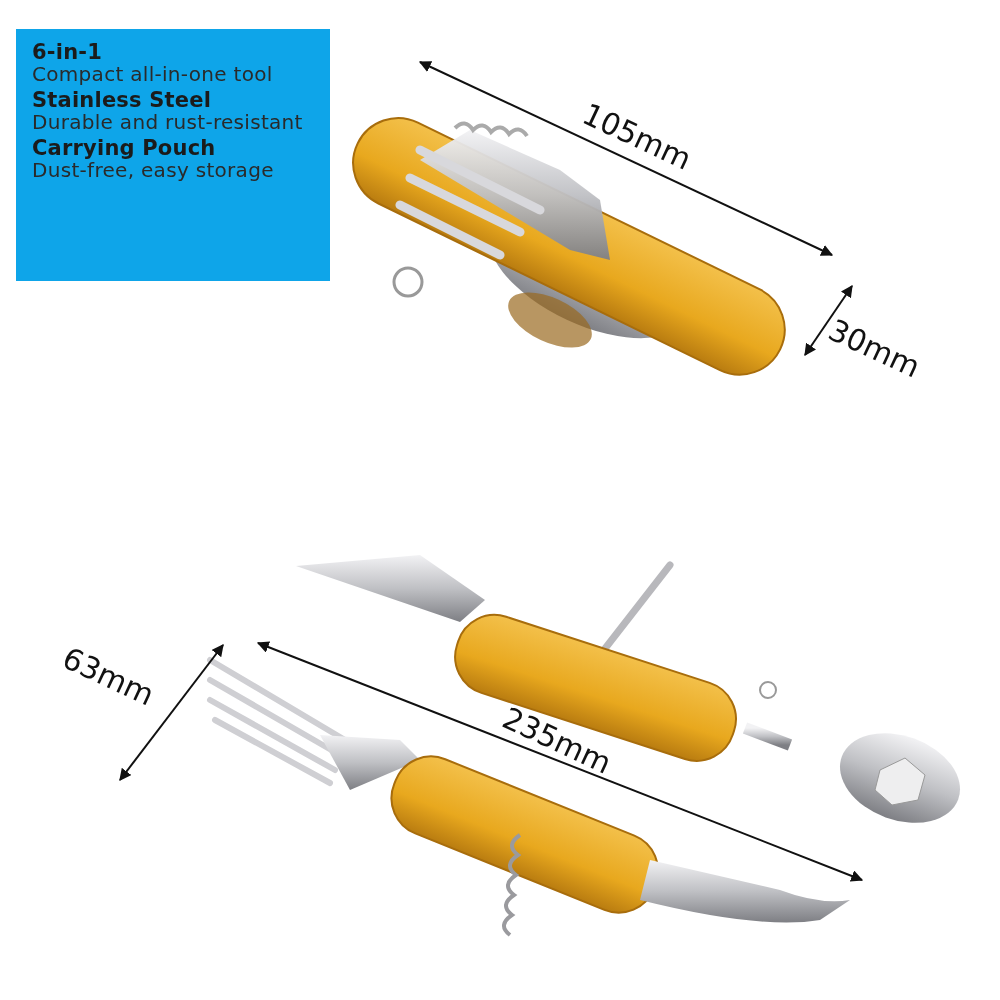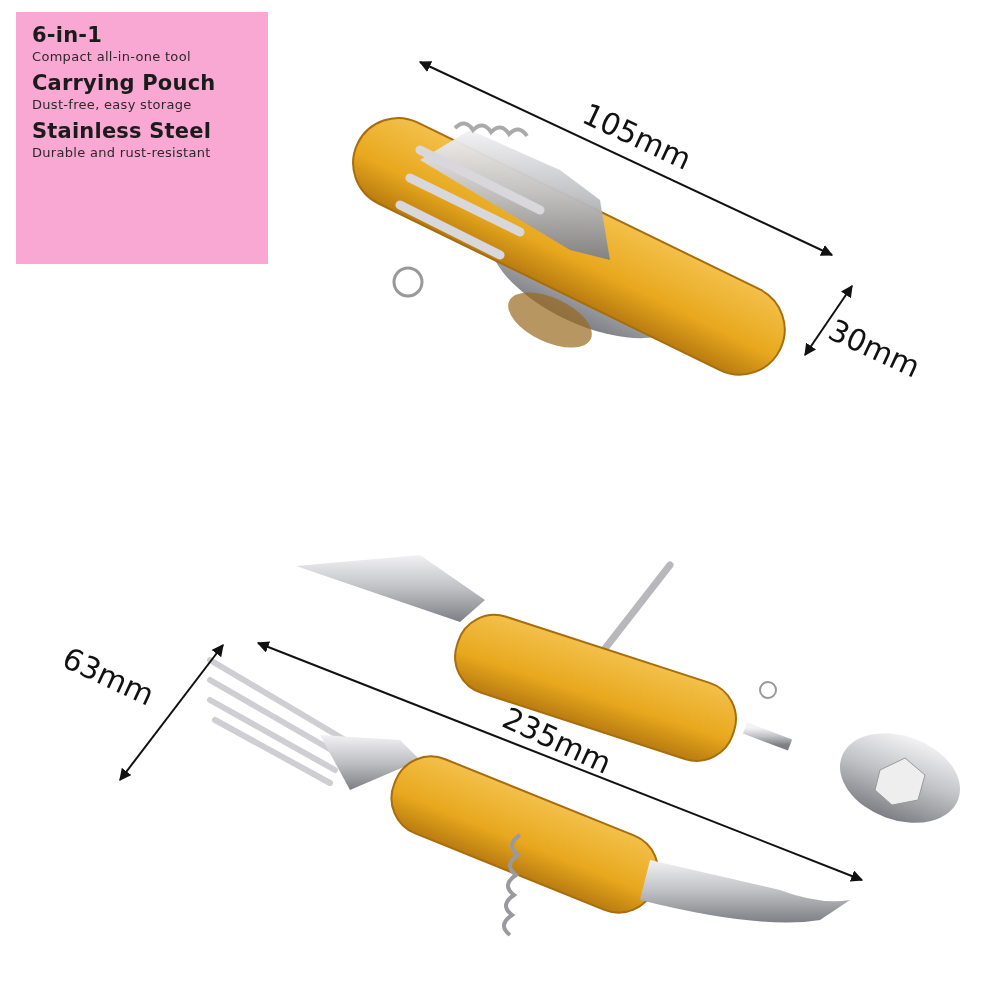--- a/index.html
+++ b/index.html
@@ -1,49 +1,49 @@
 <!DOCTYPE html>
 <html><head>
   <meta charset="utf-8">
   <style>
     html, body { margin: 0; padding: 0; }
     body {
       width: 1000px; height: 1000px; background: #ffffff; position: relative; overflow: hidden;
       font-family: "DejaVu Sans", sans-serif;
     }
     .feature-panel {
-      position: absolute; left: 16px; top: 12px; width: 252px; height: 252px;
-      background: #f9a8d4; box-sizing: border-box; padding: 10px 0 0 16px;
+      position: absolute; left: 16px; top: 29px; width: 314px; height: 252px;
+      background: #0ea5e9; box-sizing: border-box; padding: 10px 0 0 16px;
     }
     .feature { margin-bottom: 4px; }
     .feature-title { font-weight: bold; font-size: 21px; color: #1b1b1b; line-height: 26px; letter-spacing: 0.2px; }
-    .feature-sub { font-size: 13px; color: #2a2a2a; line-height: 18px; letter-spacing: 0.3px; }
+    .feature-sub { font-size: 20px; color: #2a2a2a; line-height: 18px; letter-spacing: 0.3px; }
     .dim-label {
       position: absolute; font-family: "DejaVu Sans", sans-serif; font-size: 30px; color: #111; white-space: nowrap;
       transform-origin: left top;
     }
     svg.art { position: absolute; left: 0; top: 0; }
   </style>
 </head>
 <body>
 
 <div class="feature-panel">
   <div class="feature">
     <div class="feature-title">6-in-1</div>
     <div class="feature-sub">Compact all-in-one tool</div>
   </div>
   <div class="feature">
   </div>
   <div class="feature">
+    <div class="feature-title">Stainless Steel</div>
+    <div class="feature-sub">Durable and rust-resistant</div>
+  </div>
+  <div class="feature">
     <div class="feature-title">Carrying Pouch</div>
     <div class="feature-sub">Dust-free, easy storage</div>
-  </div>
-  <div class="feature">
-    <div class="feature-title">Stainless Steel</div>
-    <div class="feature-sub">Durable and rust-resistant</div>
   </div>
 </div>
 
 <svg class="art" width="1000" height="1000" viewBox="0 0 1000 1000">
   <defs>
     <marker id="arr" viewBox="0 0 10 10" refX="9" refY="5" markerWidth="6" markerHeight="6" orient="auto-start-reverse">
       <path d="M0,0 L10,5 L0,10 z" fill="#111"></path>
     </marker>
     <linearGradient id="gold" x1="0" y1="0" x2="0" y2="1">
       <stop offset="0" stop-color="#F3C04A"></stop>

